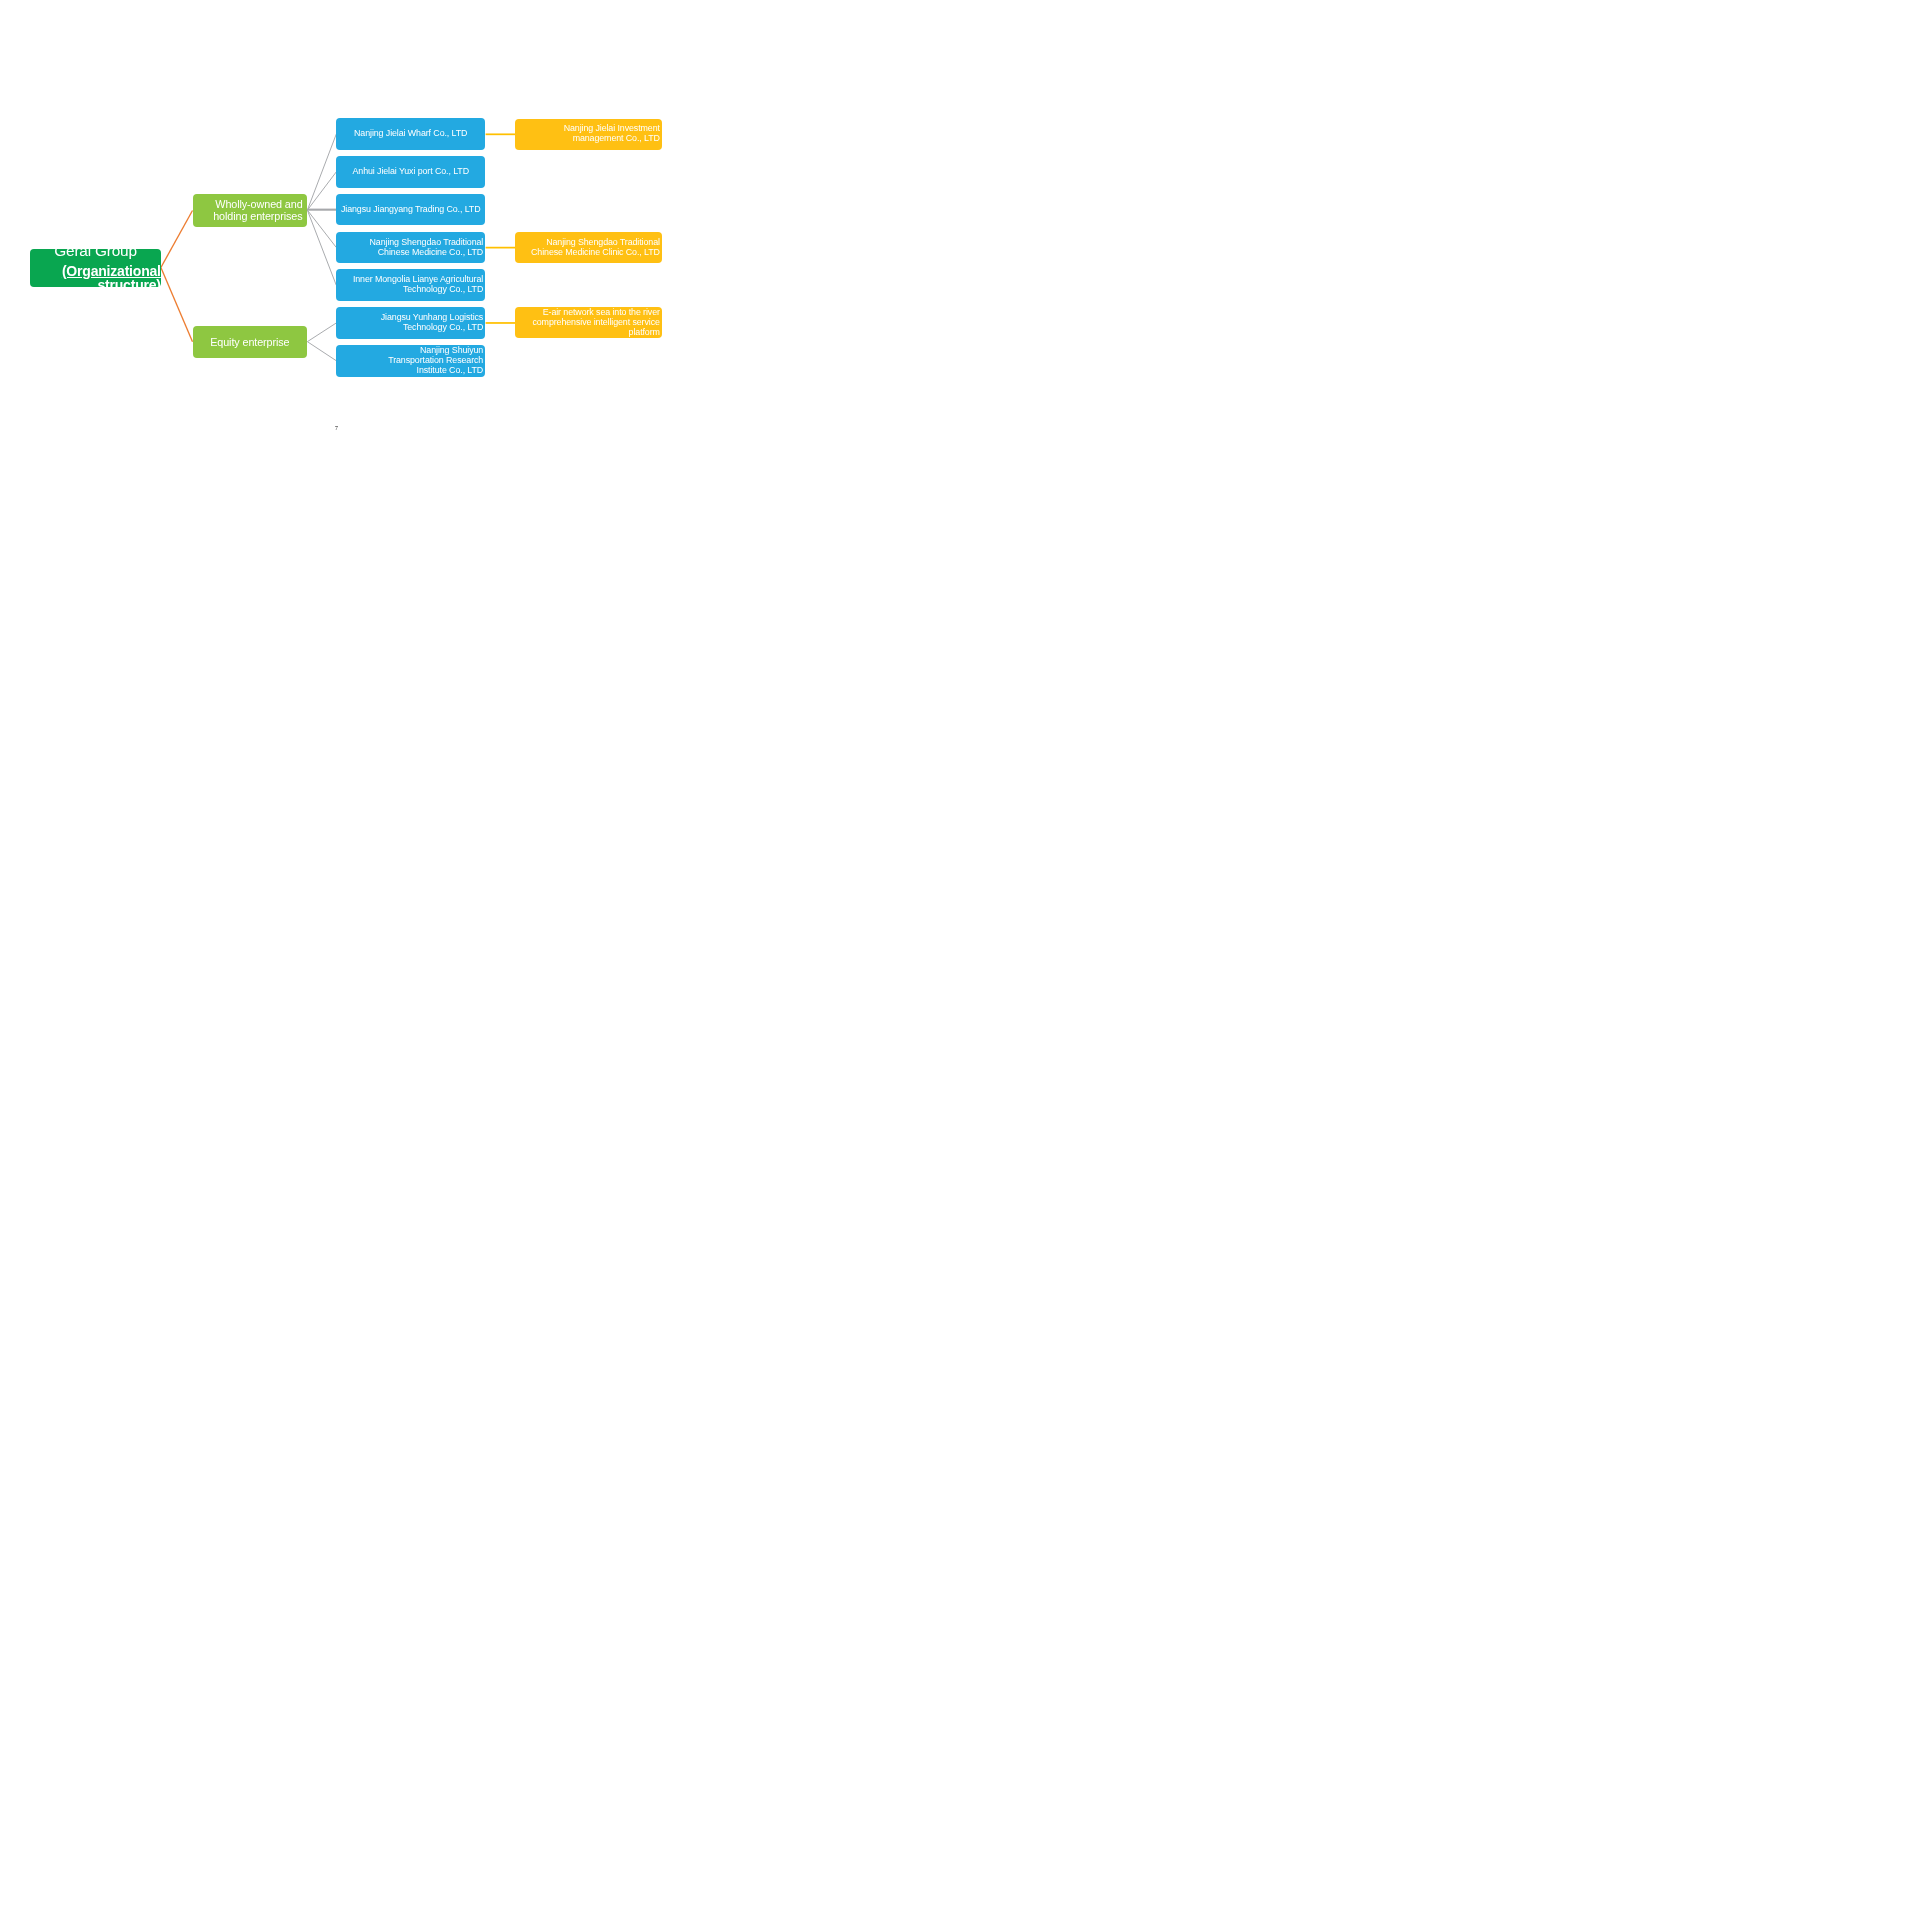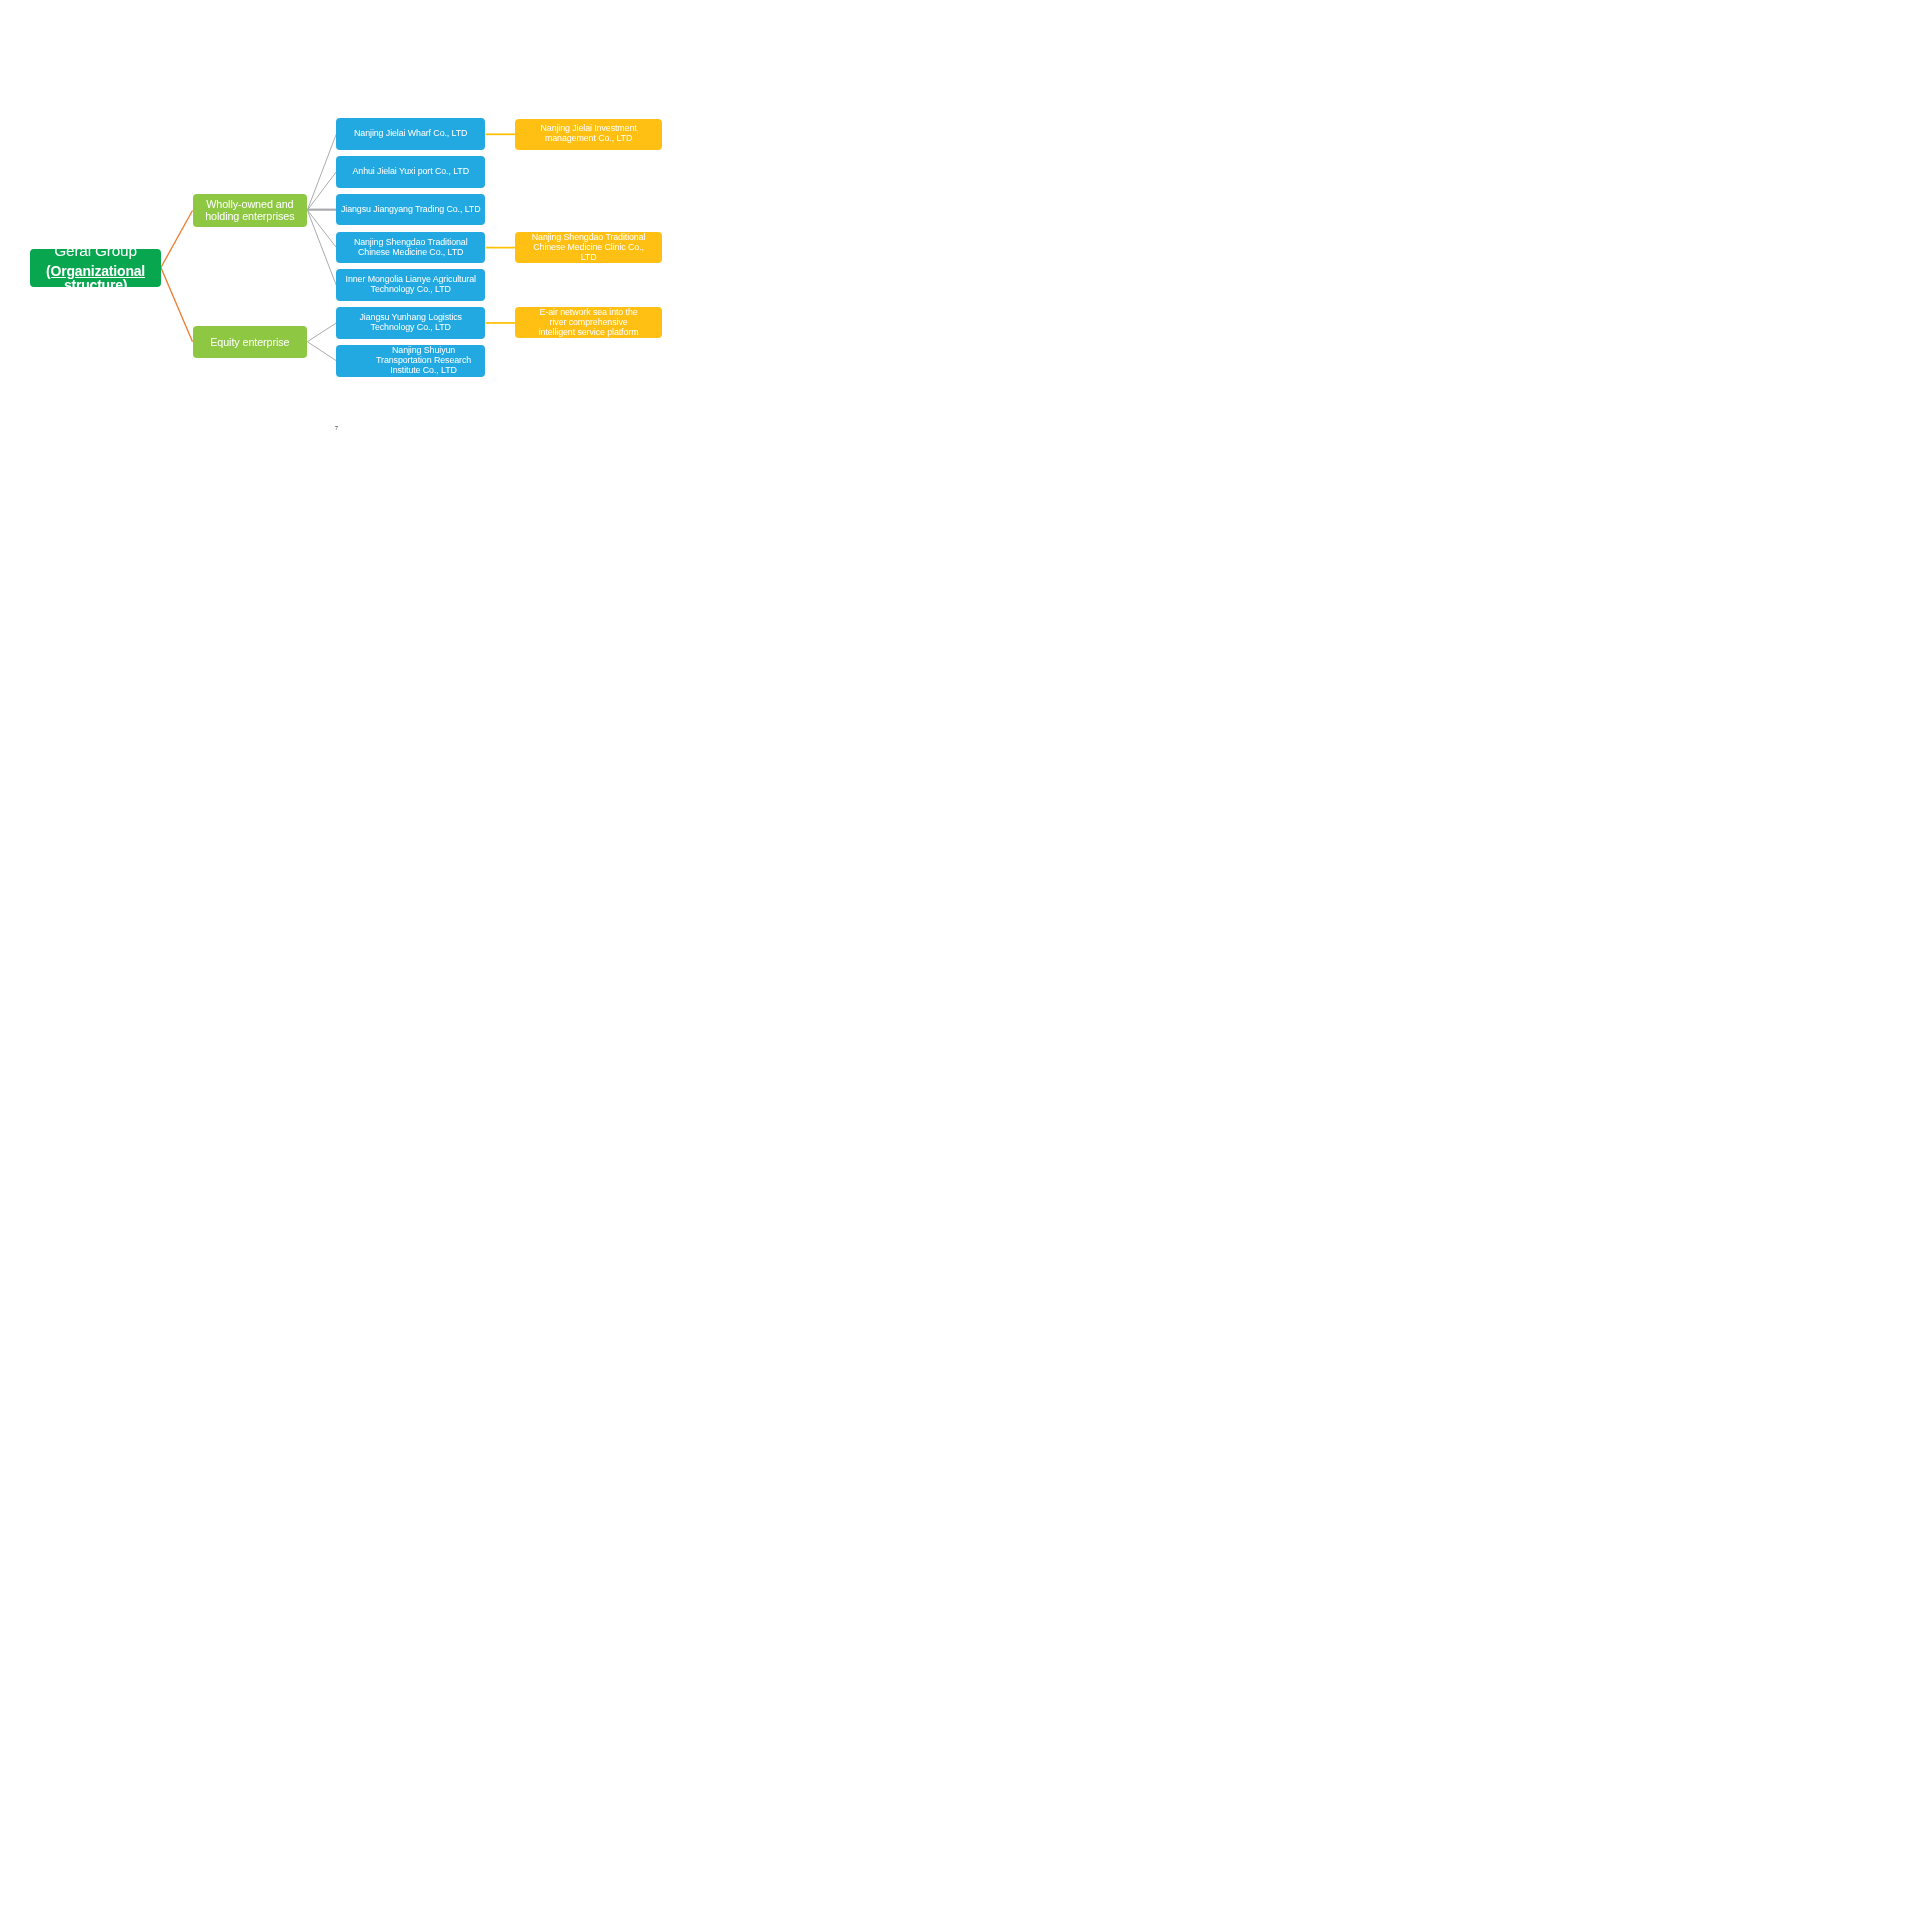--- a/index.html
+++ b/index.html
@@ -19,21 +19,21 @@
   .c-orange{stroke:var(--connector-orange,#ED7D31);stroke-width:14;fill:none;}
   .c-gray{stroke:var(--connector-gray,#A6A8AB);stroke-width:10;fill:none;}
   .c-gray-thick{stroke:var(--connector-gray,#A6A8AB);stroke-width:22;fill:none;}
   .c-gold{stroke:var(--connector-gold,#FFC000);stroke-width:18;fill:none;}
 
   .node{
     position:absolute;
     display:flex;
     align-items:center;
     justify-content:center;
-    text-align:center;
+    text-align:right;
     color:var(--node-text,#ffffff);
     border-radius:3.9px;
     box-sizing:border-box;
   }
   .root{
     left:4.49%; top:52.1%; width:19.3%; height:7.85%;
     background:var(--root-green,#09A650);
     flex-direction:column;
     gap:5px;
   }
@@ -60,21 +60,21 @@
   .company-2{top:40.54%;}
   .company-3{top:48.50%;}
   .company-4{top:56.38%;}
   .company-5{top:64.24%;}
   .company-6{top:72.20%;padding-left:28px;}
 
   .affiliate{
     left:76.23%; width:21.68%; height:6.45%;
     background:var(--affiliate-gold,#FFC013);
     font-size:8.9px;line-height:1.12;letter-spacing:-0.1px;
-    padding:0 16px;
+    padding:0 2px;
   }
   .affiliate-0{top:24.89%;}
   .affiliate-1{top:48.60%;}
   .affiliate-2{top:64.32%;}
 
   .page-number{
     position:absolute;
     left:49.55%; top:88.85%;
     font-family:"Liberation Serif", serif;
     font-size:5.8px;

